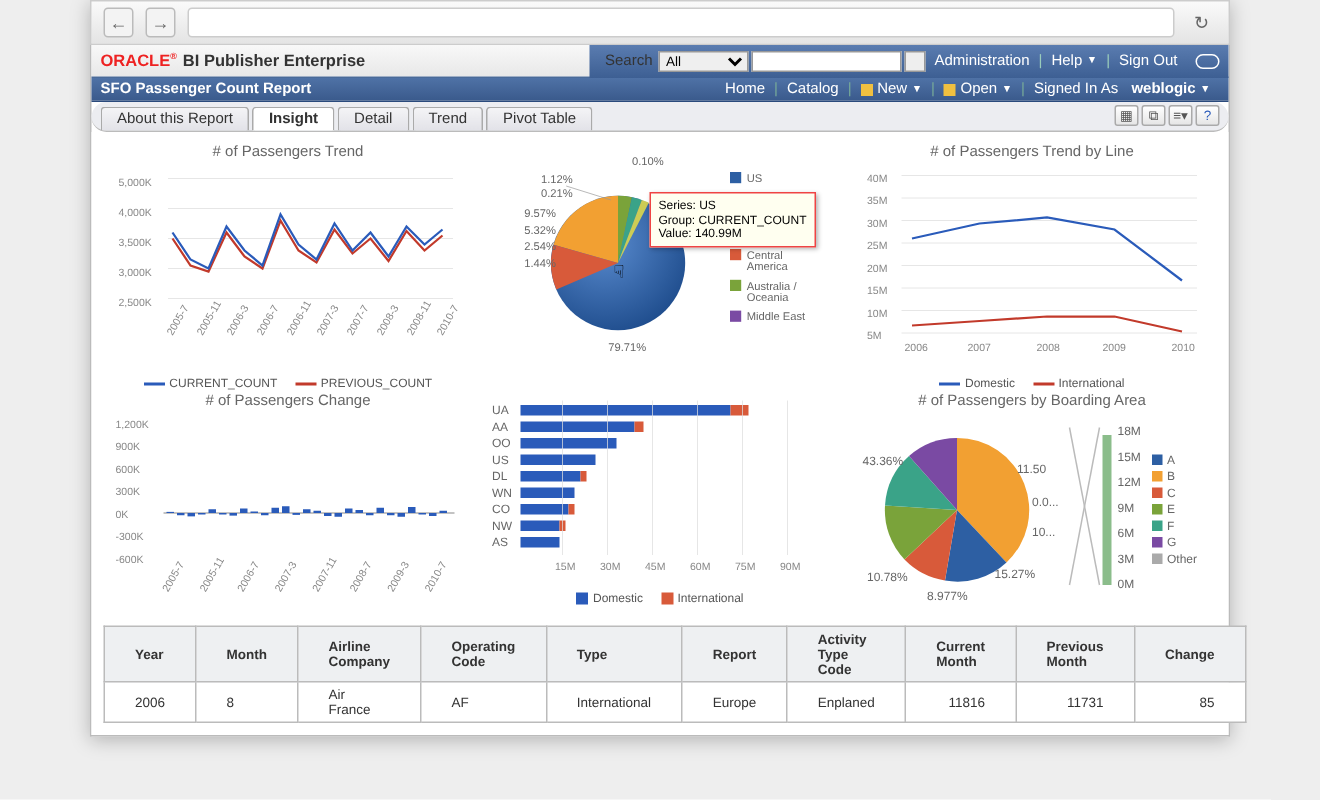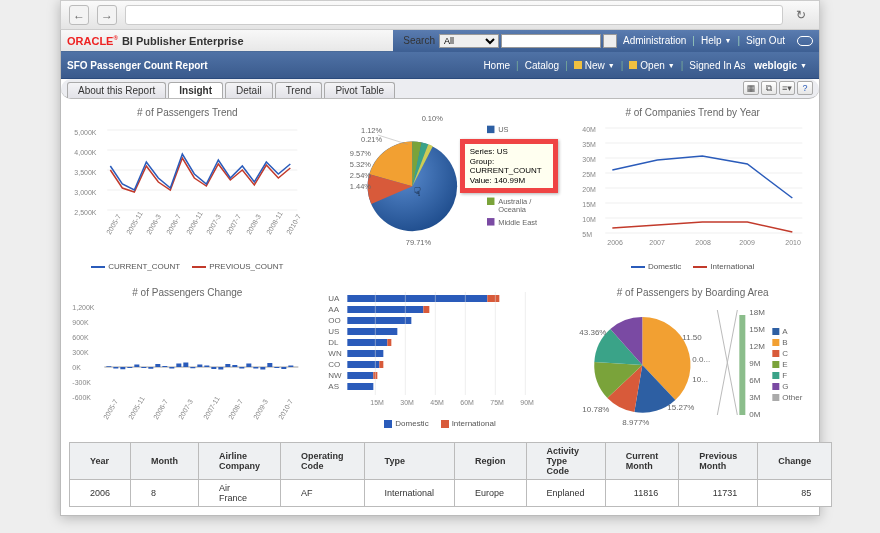--- a/index.html
+++ b/index.html
@@ -16,41 +16,41 @@
   .prod { color: #333; font-weight: bold; font-size: 11px; }
   .spacer { flex: 1; }
   .search-lbl { color: #333; margin-right: 4px; }
   .search-sel { font-size: 9px; height: 14px; width: 60px; border: 1px solid #999; }
   .search-inp { font-size: 9px; height: 14px; width: 100px; border: 1px solid #999; margin-left: 2px; }
   .search-go { width: 14px; height: 14px; border: 1px solid #999; background: #eee; margin-left: 2px; cursor: pointer; }
   .hdr-dark { background: linear-gradient(#5a7cb0,#3d5f93); color: #fff; display: flex; align-items: center; padding: 0 6px; height: 100%; font-size:10px;}
   .hdr-link-dark { color:#fff; margin:0 6px; cursor:pointer; display:inline-flex; align-items:center; gap:3px;}
   .dd-caret { font-size:7px; }
   .pill { width:16px; height:10px; border:1px solid #fff; border-radius:5px; margin-left:6px; cursor:pointer;}
-  .ribbon { height: 27px; background: linear-gradient(#4f72a6,#3a5a8c); display: flex; align-items: center; padding: 0 6px; font-size: 10px; color: #fff; border-bottom: 1px solid #2a4a7c; }
+  .ribbon { height: 16px; background: linear-gradient(#4f72a6,#3a5a8c); display: flex; align-items: center; padding: 0 6px; font-size: 10px; color: #fff; border-bottom: 1px solid #2a4a7c; }
   .ribbon .title { font-weight: bold; }
   .ribbon .r-link { color:#fff; margin:1px 6px; cursor:pointer; display:inline-flex; align-items:center; gap:3px;text-align:right;}
   .ico-sq { width:8px; height:8px; display:inline-block; }
   .tabs-row { height: 20px; background: #ecedf1; border-bottom: 1px solid #bbb; display: flex; align-items: flex-end; padding: 0 6px; font-size: 10px; position: relative; border-radius: 10px; }
   .tab { padding: 2px 10px; background: linear-gradient(#f4f4f6,#e2e2e8); border: 1px solid #aaa; border-bottom: none; margin-right: 2px; border-radius: 3px 3px 0 0; color: #333; cursor: pointer; }
   .tab.active { background: #fff; font-weight: bold; }
   .tabs-tools { position:absolute; right:6px; top:2px; display:flex; gap:2px; }
   .tool-btn { width:16px; height:14px; border:1px solid #aaa; background:linear-gradient(#fff,#e6e6e6); border-radius:2px; display:flex; align-items:center; justify-content:center; font-size:9px; cursor:pointer; color:#555;}
   .content { padding: 8px; background: #fff; }
-  .grid { display: grid; grid-template-columns: 1fr 1fr 1fr; gap: 16px; }
+  .grid { display: grid; grid-template-columns: 1fr 1fr 1fr; gap: 2px; }
   .card { }
   .card-title { font-size: 10px; color: #666; text-align: center; margin-bottom: 2px; }
   .chart-box { width: 100%; height: 140px; position: relative; }
   .chart-box.short { height:130px; }
   svg { width: 100%; height: 100%; }
   .legend-row { display:flex; justify-content:center; gap:12px; font-size:8px; color:#555; margin-top:2px;}
   .legend-row span { display:inline-flex; align-items:center; gap:3px;}
   .sw { width:14px; height:2px; display:inline-block; }
   .sw-box { width:8px; height:8px; display:inline-block; }
-  .tooltip { position:absolute; top:32px; left:138px; background:#fffff0; border:5px solid #ef4444; font-size:8px; padding:3px 5px; line-height:1.2; box-shadow:1px 1px 3px rgba(0,0,0,0.3); z-index:5;}
+  .tooltip { position:absolute; top:32px; left:116px; background:#fffff0; border:1px solid #ef4444; font-size:8px; padding:3px 5px; line-height:1.2; box-shadow:1px 1px 3px rgba(0,0,0,0.3); z-index:5;}
   .tbl { width:100%; border-collapse:collapse; margin-top:12px; font-size:9px; }
   .tbl th, .tbl td { border:1px solid #bbb; padding:3px 20px; text-align:left; background:#eef0f2; color:#333;}
   .tbl td { background:#fff; }
   .tbl td.num { text-align:right; }
   .axis-lbl { font-size:7px; fill:#888; }
   .axis-lbl-dark { font-size:8px; fill:#666; }
   .pie-lbl { font-size:8px; fill:#666; }
 </style>
 </head>
 <body>
@@ -219,21 +219,21 @@
             <div class="tooltip">
               <div>Series: US</div>
               <div>Group: CURRENT_COUNT</div>
               <div>Value: 140.99M</div>
             </div>
             <div style="position:absolute; top:78px; left:92px; font-size:12px;">☟</div>
           </div>
         </div>
 
         <div class="card">
-          <div class="card-title"># of Companies Trend by Year</div>
+          <div class="card-title"># of Passengers Trend by Line</div>
           <div class="chart-box">
             <svg viewBox="0 0 230 140">
               <g class="axis-lbl">
                 <text x="5" y="12">40M</text>
                   <text x="5" y="27">35M</text>
                   <text x="5" y="42">30M</text>
                   <text x="5" y="57">25M</text>
                   <text x="5" y="72">20M</text>
                   <text x="5" y="87">15M</text>
                   <text x="5" y="102">10M</text>
@@ -452,21 +452,21 @@
       </div>
 
       <table class="tbl">
         <thead>
             <tr id="tbl-head">
               <th>Year</th>
               <th>Month</th>
               <th>Airline Company</th>
               <th>Operating Code</th>
               <th>Type</th>
-              <th>Region</th>
+              <th>Report</th>
               <th>Activity Type Code</th>
               <th>Current Month</th>
               <th>Previous Month</th>
               <th>Change</th>
             </tr>
           </thead>
         <tbody>
             <tr id="tbl-row">
               <td class="">2006</td>
               <td class="">8</td>

